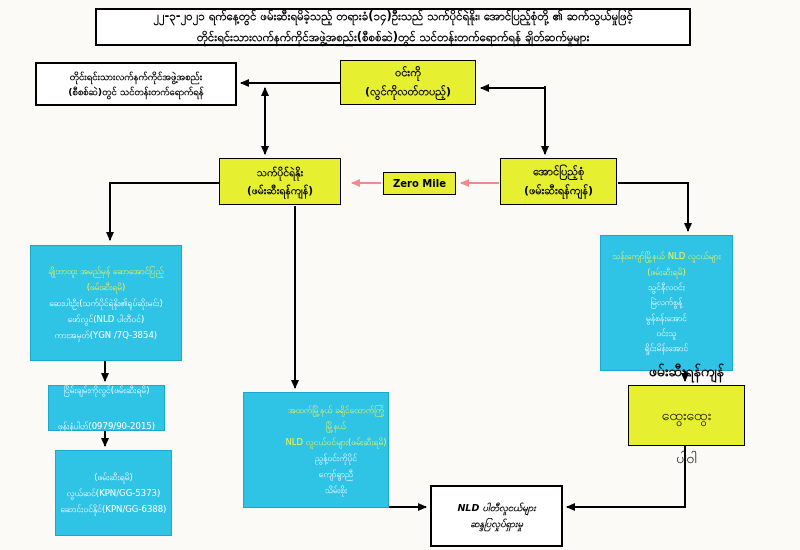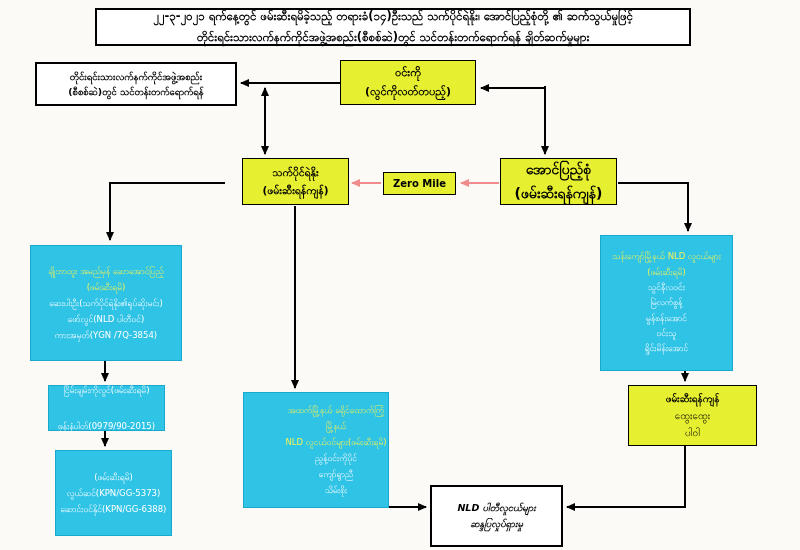--- a/index.html
+++ b/index.html
@@ -7,29 +7,29 @@
   .canvas{position:relative;width:800px;height:550px;background:#fbfaf6;overflow:hidden;}
   .arrows{position:absolute;left:0;top:0;width:800px;height:550px;z-index:1;}
   .box{position:absolute;z-index:2;box-sizing:border-box;display:flex;flex-direction:column;
        align-items:center;justify-content:center;text-align:center;}
   .white-box{background:#ffffff;border:2px solid #000;color:#000;}
   .yellow-box{background:#e6ef30;border:1.5px solid #000;color:#000;}
   .cyan-box{background:#2fc3e6;border:1px solid #1aa8cc;color:#ffffff;}
   .title-box{left:95px;top:8px;width:596px;height:38px;font-size:11.5px;font-weight:bold;line-height:1.8;padding:2px 8px;}
   .tl-note{left:35px;top:62px;width:202px;height:44px;font-size:9.5px;font-weight:bold;line-height:1.6;}
   .win-ko{left:340px;top:60px;width:136px;height:45px;font-size:11px;font-weight:bold;line-height:1.7;}
-  .thet-paing{left:242px;top:158px;width:107px;height:47px;font-size:10.5px;font-weight:bold;line-height:1.7;}
+  .thet-paing{left:219px;top:158px;width:122px;height:47px;font-size:10.5px;font-weight:bold;line-height:1.7;}
   .zero-mile{left:383px;top:172px;width:73px;height:23px;font-size:10px;font-weight:bold;}
-  .aung-pyae{left:500px;top:158px;width:117px;height:47px;font-size:14px;font-weight:bold;line-height:1.7;}
+  .aung-pyae{left:500px;top:158px;width:117px;height:47px;font-size:11px;font-weight:bold;line-height:1.7;}
   .left-detail{left:30px;top:245px;width:152px;height:116px;font-size:8.5px;line-height:1.9;}
   .left-phone{left:48px;top:385px;width:117px;height:46px;font-size:8.5px;line-height:1.9;gap:20px;}
   .left-yangon{left:55px;top:450px;width:117px;height:86px;font-size:8.5px;line-height:1.9;}
   .mid-township{left:243px;top:392px;width:146px;height:116px;font-size:8.5px;line-height:1.9;padding-left:40px;}
   .right-nld{left:600px;top:235px;width:133px;height:136px;font-size:8.5px;line-height:1.8;}
-  .remaining{left:628px;top:385px;width:129px;height:61px;font-size:10px;line-height:1.7;}
+  .remaining{left:628px;top:385px;width:117px;height:61px;font-size:14px;line-height:1.7;gap:20px;}
   .remaining .hd{font-weight:bold;color:#000;}
   .nld-protest{left:430px;top:485px;width:133px;height:62px;font-size:9.5px;font-weight:bold;line-height:1.7;font-style:italic;}
   .hl{color:#eef25a;}
   .ln{width:100%;}
 </style>
 </head>
 <body>
 
 <div class="canvas">
 

